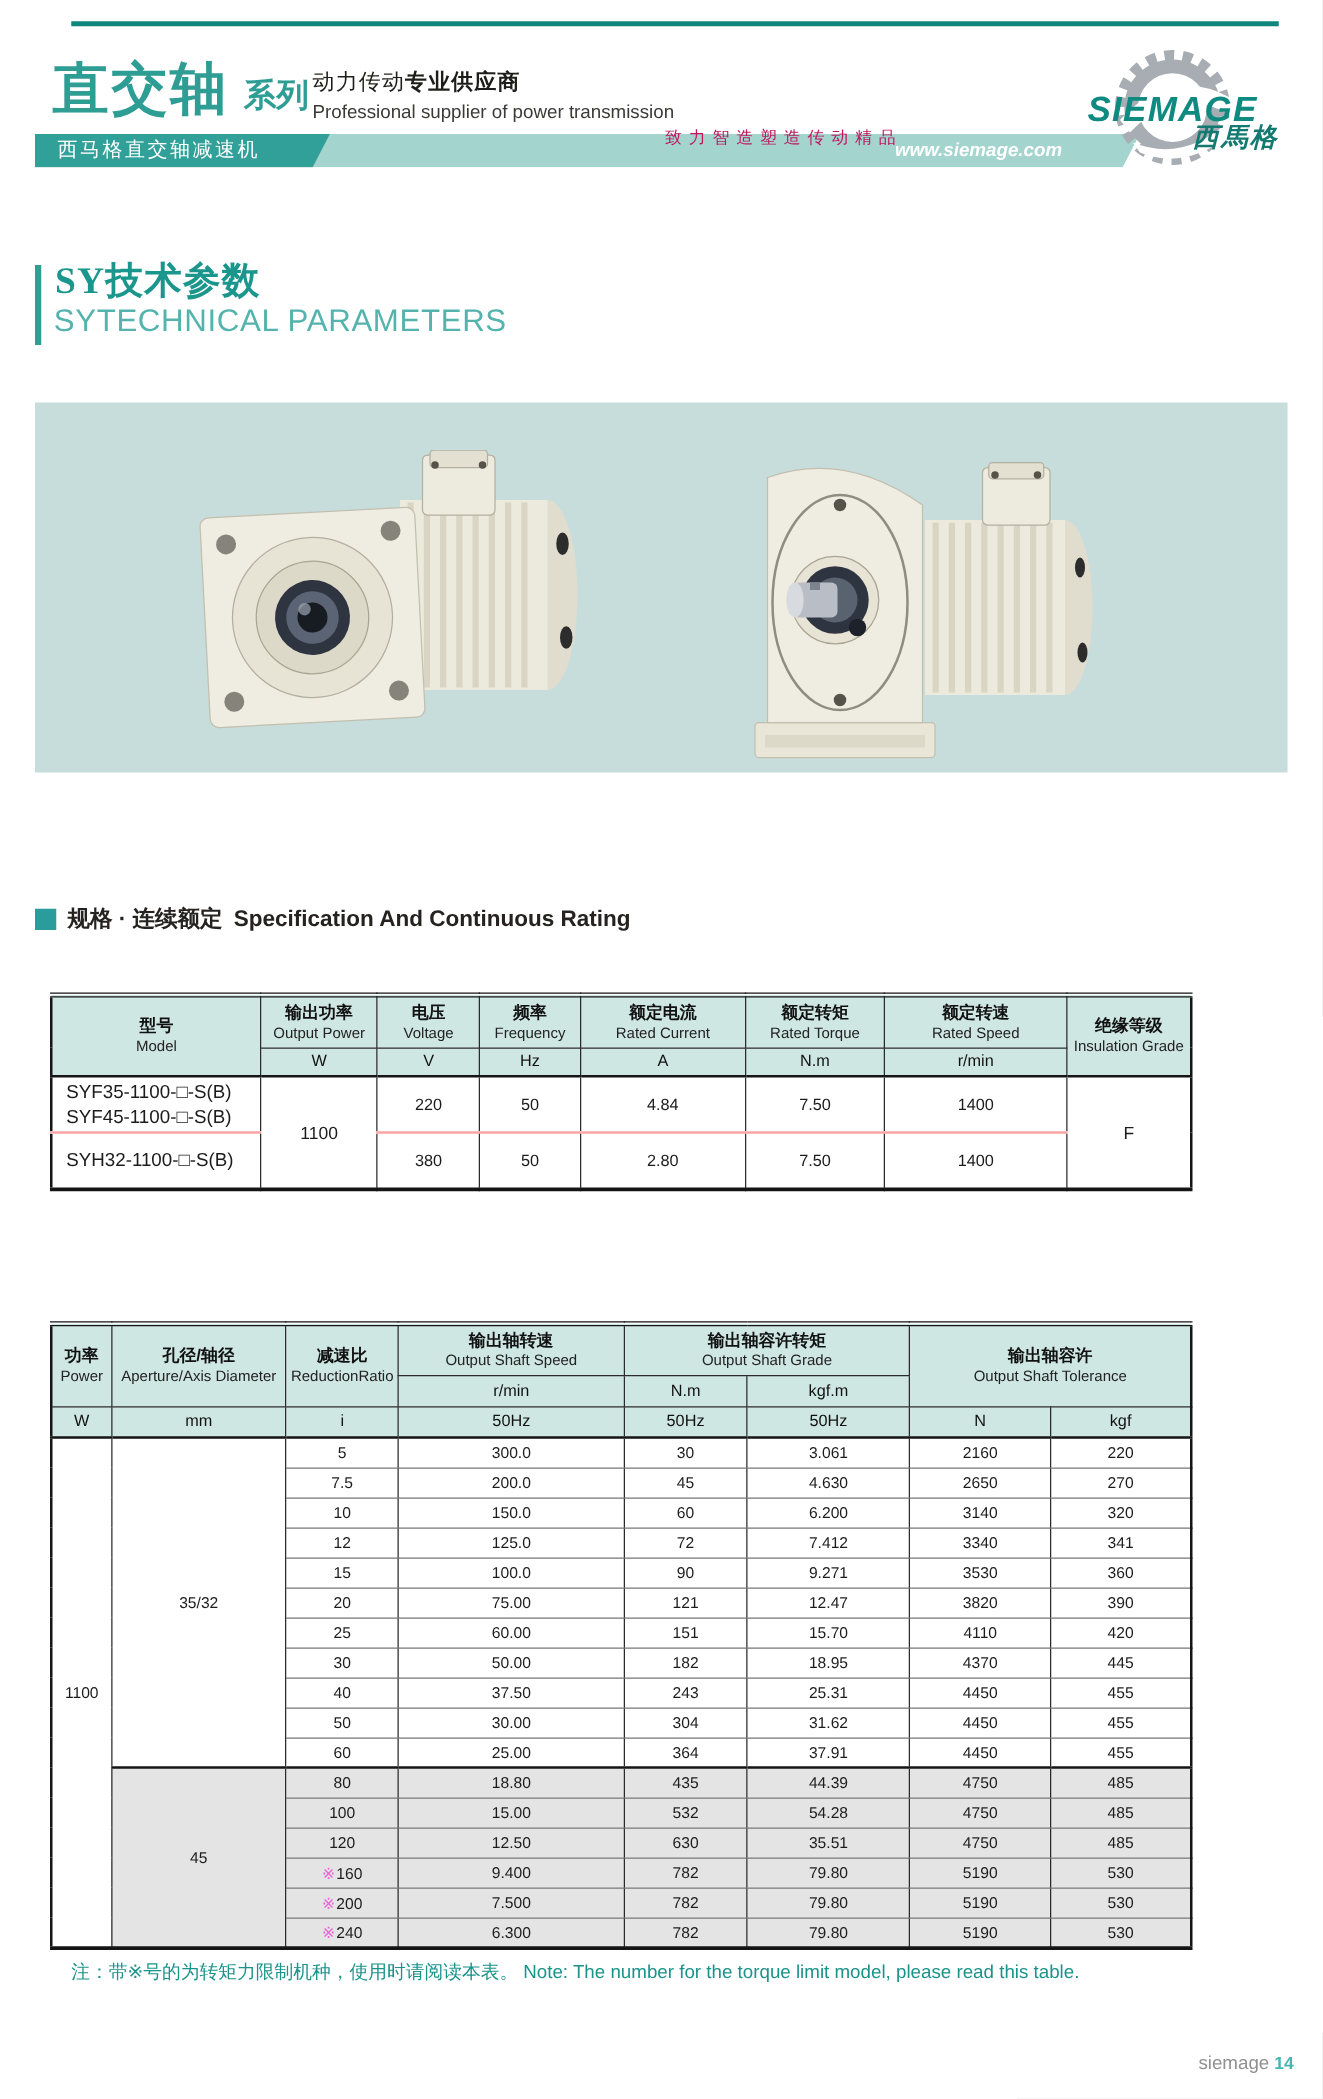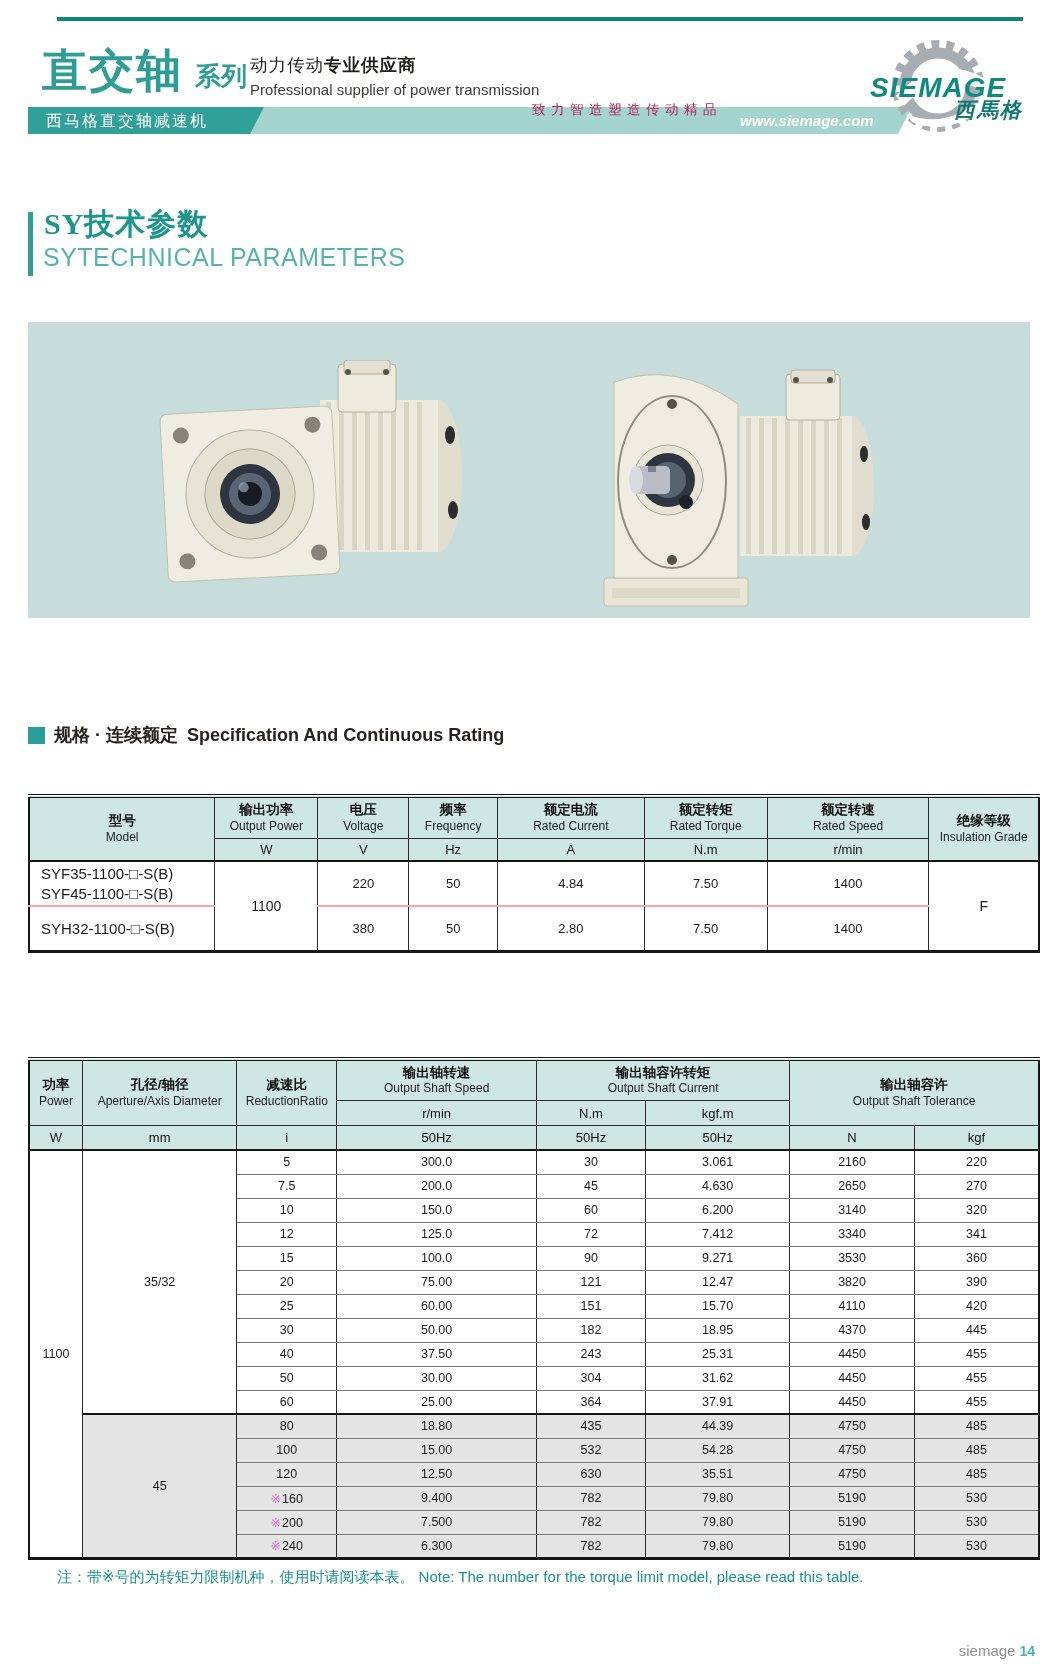--- a/index.html
+++ b/index.html
@@ -19,42 +19,42 @@
   .tagline-cn b { font-weight:bold; }
   .tagline-en { font-size:15px; color:#3a3a38; margin-top:4px; }
   .band { position:absolute; left:28px; top:107px; width:884px; height:27px; background:#a3d4ce;
           clip-path:polygon(0 0,100% 0,calc(100% - 14px) 100%,0 100%); }
   .band-dark { position:absolute; left:28px; top:107px; width:236px; height:27px; background:#31a098;
           clip-path:polygon(0 0,100% 0,calc(100% - 14px) 100%,0 100%); color:#fff;
           font-size:16px; line-height:27px; padding-left:18px; letter-spacing:2px; }
   .band-slogan { position:absolute; left:532px; top:96px; height:15px; line-height:27px;
           color:#be185d; font-size:13.5px; letter-spacing:5.5px; }
   .band-url { position:absolute; left:716px; top:107px; height:27px; line-height:27px;
-          color:#fff; font-size:15px; font-weight:bold; font-style:italic;margin-left:24px; }
+          color:#fff; font-size:15px; font-weight:bold; font-style:italic; }
   .logo { position:absolute; left:858px; top:34px; width:192px; height:104px; }
   .logo svg { position:absolute; left:28px; top:0; }
   .logo-name { position:absolute; left:12px; top:38px; font-size:28px; font-weight:bold; font-style:italic;
           color:#0f8a80; letter-spacing:1px; }
   .logo-cn { position:absolute; left:96px; top:62px; font-size:21px; font-weight:bold; font-style:italic;
           font-family:"Liberation Serif","DejaVu Serif",serif; color:#137a72; letter-spacing:2px; }
   
   .sec-bar { position:absolute; left:28px; top:212px; width:5px; height:64px; background:#2f9e95; }
   .sec-title-cn { position:absolute; left:44px; top:204px; font-size:30px; font-weight:bold;
           font-family:"Liberation Serif","DejaVu Serif",serif; color:#1b968c; letter-spacing:1px; }
   .sec-title-en { position:absolute; left:43px; top:243px; font-size:25px; color:#54b4ad; letter-spacing:0.5px; }
   
   .panel { position:absolute; left:28px; top:322px; width:1002px; height:296px; background:#c6dddc; }
   .panel svg { position:absolute; }
   
   .spec-head { position:absolute; left:28px; top:723px; display:flex; align-items:center; }
   .spec-square { width:17px; height:17px; background:#2b9c9c; margin-right:9px; }
   .spec-cn { font-size:18px; font-weight:bold; color:#262220; }
   .spec-en { font-size:18px; font-weight:bold; color:#262220; margin-left:9px; }
   
-  table { border-collapse:collapse; table-layout:fixed; position:absolute; left:28px; width:1012px;
+  table { border-collapse:collapse; table-layout:fixed; position:absolute; left:40px; width:914px;
           border-top:4px double #151515; border-left:2px solid #151515; border-right:2px solid #151515;
           border-bottom:3px solid #151515; }
   th, td { text-align:center; vertical-align:middle; }
   thead th { background:#cfe7e3; border:1px solid #2b2b2b; font-weight:normal; }
   thead .cn { display:block; font-size:13.5px; font-weight:bold; color:#111; line-height:1.25; }
   thead .en { display:block; font-size:12px; color:#222; line-height:1.2; }
   thead .unit { font-size:13px; color:#111; }
   tbody td { border:1px solid; border-color:#777 #2b2b2b; font-size:13px; background:#fff; }
   tbody tr:first-child td { border-top:2px solid #151515; }
   .t1 { top:794px; }
@@ -294,21 +294,21 @@
         <th rowspan="2">
             <span class="cn">减速比</span>
             <span class="en">ReductionRatio</span>
           </th>
         <th>
             <span class="cn">输出轴转速</span>
             <span class="en">Output Shaft Speed</span>
           </th>
         <th colspan="2">
             <span class="cn">输出轴容许转矩</span>
-            <span class="en">Output Shaft Current</span>
+            <span class="en">Output Shaft Grade</span>
           </th>
         <th colspan="2" rowspan="2">
             <span class="cn">输出轴容许</span>
             <span class="en">Output Shaft Tolerance</span>
           </th>
       </tr>
       <tr class="hB">
         <th><span class="unit">r/min</span></th>
         <th><span class="unit">N.m</span></th>
         <th><span class="unit">kgf.m</span></th>

